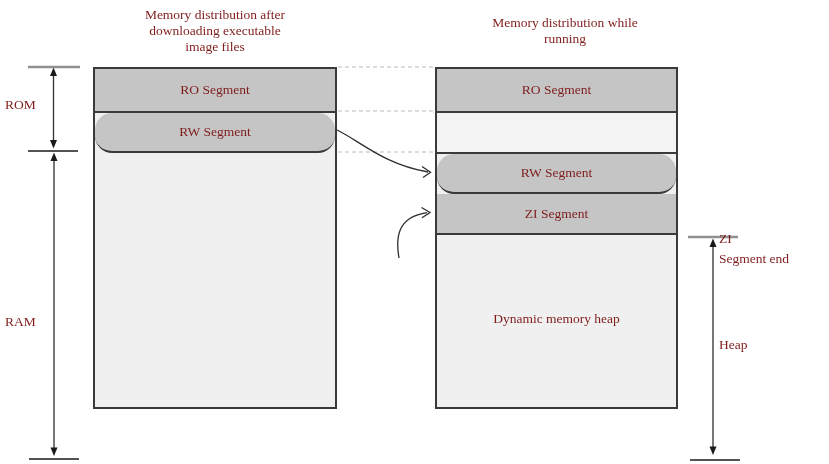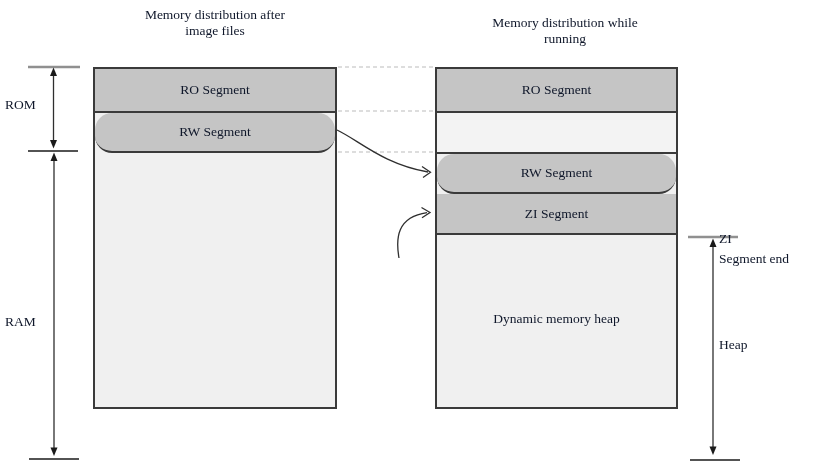--- a/index.html
+++ b/index.html
@@ -2,21 +2,21 @@
 <html><head>
 <meta charset="utf-8">
 <style>
   html, body { margin: 0; padding: 0; background: #ffffff; }
   .stage {
     position: relative;
     width: 829px;
     height: 464px;
     background: #ffffff;
     font-family: "Liberation Serif", "DejaVu Serif", serif;
-    color: #0f172a;
+    color: #7f1d1d;
     overflow: hidden;
   }
   .stage svg { position: absolute; left: 0; top: 0; pointer-events: none; }
 
   .title {
     position: absolute;
     text-align: center;
     font-size: 13.5px;
     line-height: 16px;
   }
@@ -105,20 +105,21 @@
     </g>
 
     <g fill="none" stroke="#2f2f2f" stroke-width="1.3">
       <path d="M399,258 C395.5,238 397,217 427,212.6"></path>
       <polyline points="421.5,207.5 430,212.5 422,217.8"></polyline>
     </g>
   </svg>
 
   <div class="title t-left">
     <span>Memory distribution after</span>
+    <span>downloading executable</span>
     <span>image files</span>
   </div>
   <div class="title t-right">
     <span>Memory distribution while</span>
     <span>running</span>
   </div>
 
   <div class="col col-left">
     <div class="seg dark h44">
       <span>RO Segment</span>

